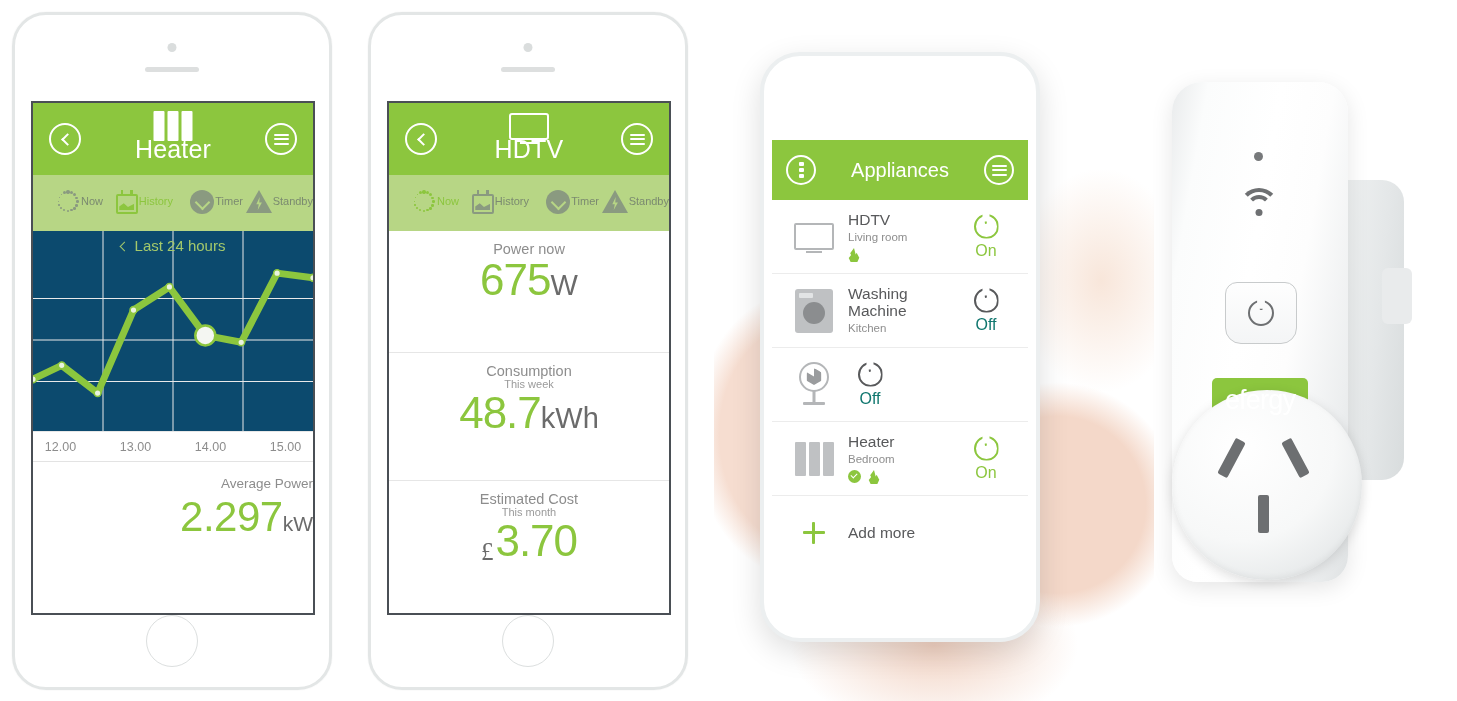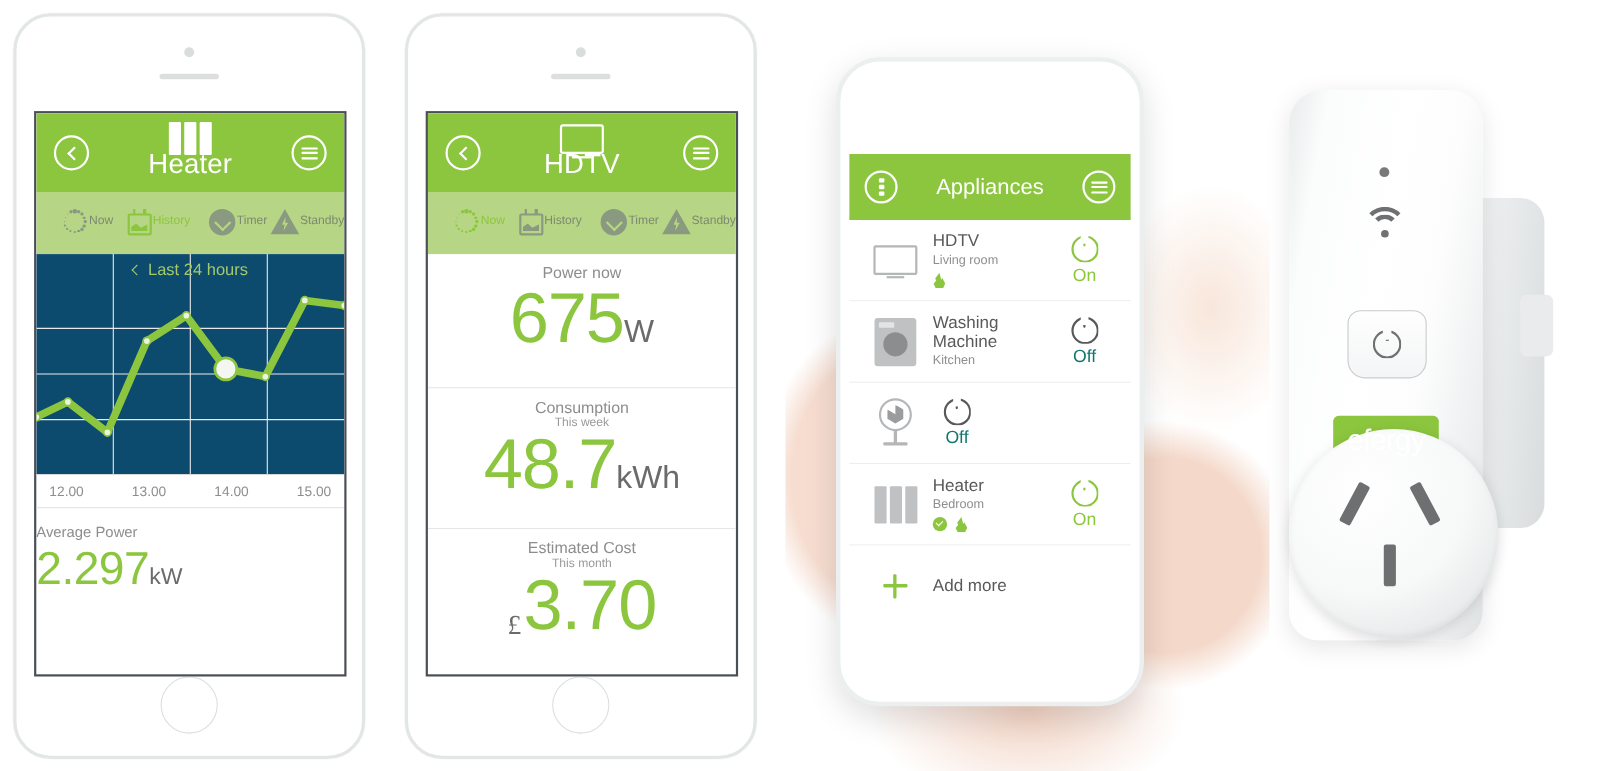--- a/index.html
+++ b/index.html
@@ -160,40 +160,40 @@
     display: flex; border-top: 1px solid #e8e8e8;
     height: 30px; align-items: center; gap: 20px;
   }
   .axis-row span {
     flex: 1; text-align: center; font-size: 12.5px; color: #8d8d8d;
   }
 
   
   .avg-block {
     border-top: 1px solid #e3e3e3;
-    text-align: left; padding-top: 14px;
+    text-align: right; padding-top: 14px;
   }
   .avg-label { font-size: 13.5px; color: #8d8d8d; }
   .avg-value { margin-top: 2px; }
   .avg-value b {
     font-weight: 300; font-size: 42px; color: #8cc63e; letter-spacing: -.5px;
   }
   .avg-value em { font-style: normal; font-size: 21px; color: #6b6b6b; }
 
   
   .stat {
     text-align: center; border-bottom: 1px solid #e6e6e6;
     padding: 10px 0 6px;
   }
   .stat:last-child { border-bottom: none; }
   .stat-label { font-size: 14.5px; color: #8d8d8d; }
   .stat-sub { font-size: 11px; color: #9a9a9a; margin-top: -1px; }
   .stat-value { line-height: .95; margin-top: 2px; }
   .stat-value b {
-    font-weight: 300; font-size: 64px; color: #8cc63e; letter-spacing: -1px;
+    font-weight: 300; font-size: 44px; color: #8cc63e; letter-spacing: -1px;
   }
   .stat-value em { font-style: normal; font-size: 29px; color: #6b6b6b; }
   .stat-value .cur {
     font-style: normal; font-size: 25px; color: #6b6b6b; vertical-align: -4px;
     margin-right: 2px; font-family: "Liberation Serif", serif;
   }
 
   
   .ic-tv {
     width: 40px; height: 27px; border: 2.5px solid #fff; border-radius: 3px;

